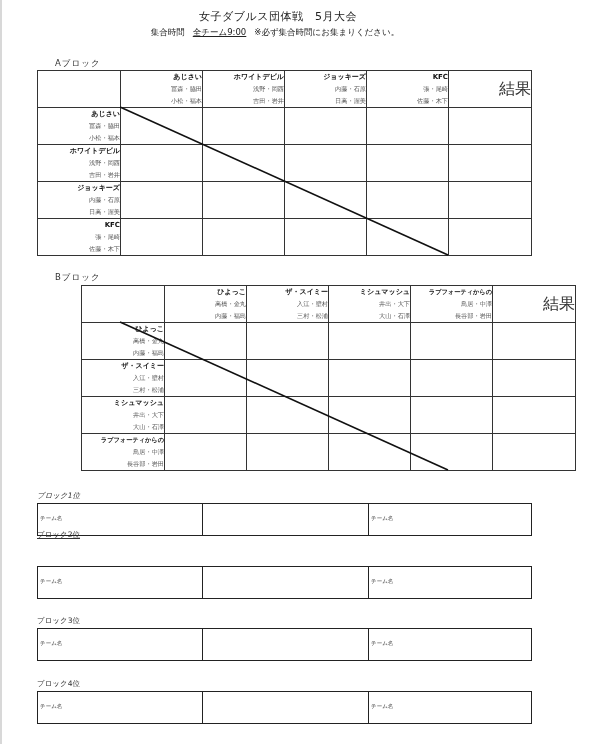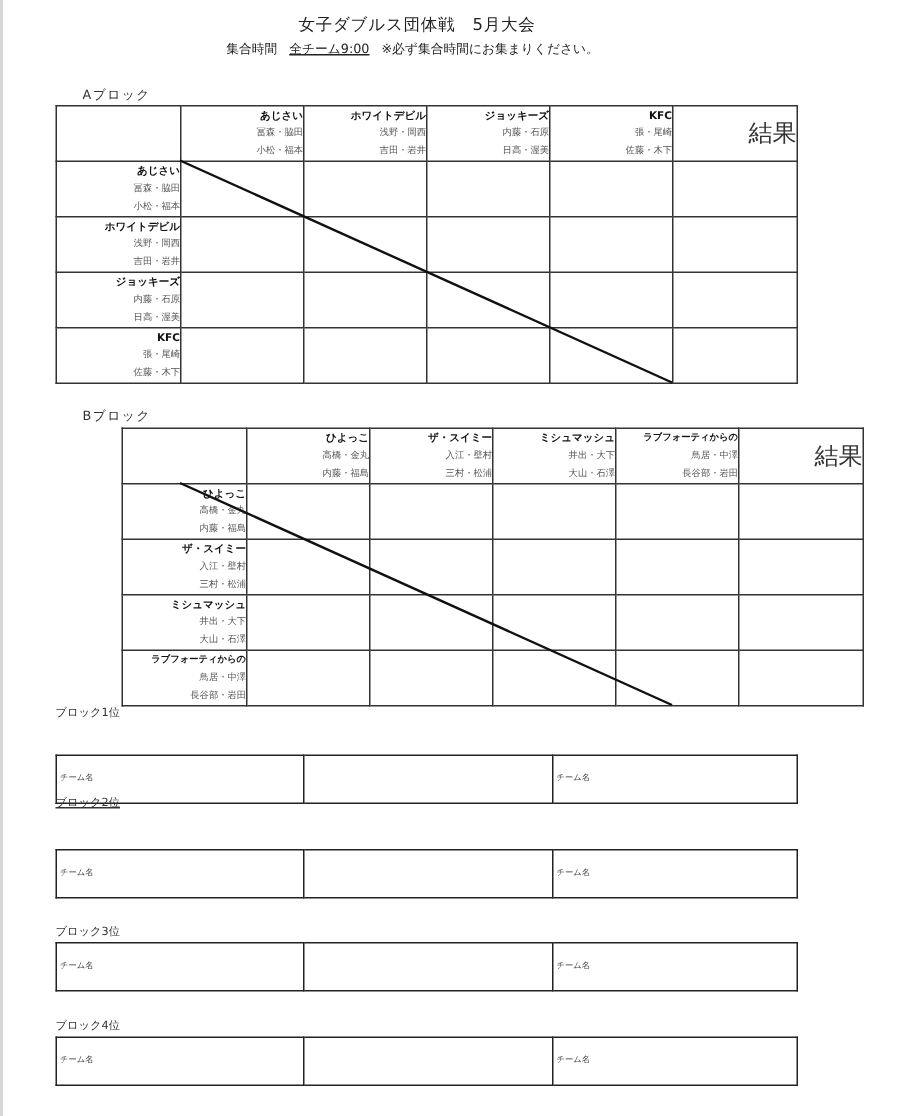--- a/index.html
+++ b/index.html
@@ -201,21 +201,21 @@
         <td></td>
     <td></td>
     <td></td>
   </tr>
 </tbody>
   </table>
 <svg style="position:absolute;left:0;top:0;" width="600" height="744">
   <line x1="120" y1="322" x2="448" y2="470" stroke="#111" stroke-width="1.6"></line>
 </svg>
 
-<div class="rank-label" style="top:470px;">ブロック1位</div>
+<div class="rank-label" style="top:491px;font-style:italic;">ブロック1位</div>
 <table class="rank" style="top:503px;">
   <colgroup>
       <col style="width:165px">
       <col style="width:166px">
       <col style="width:163px">
     </colgroup>
   <tbody>
       <tr>
         <td><span class="tn">チーム名</span></td>
         <td></td>

